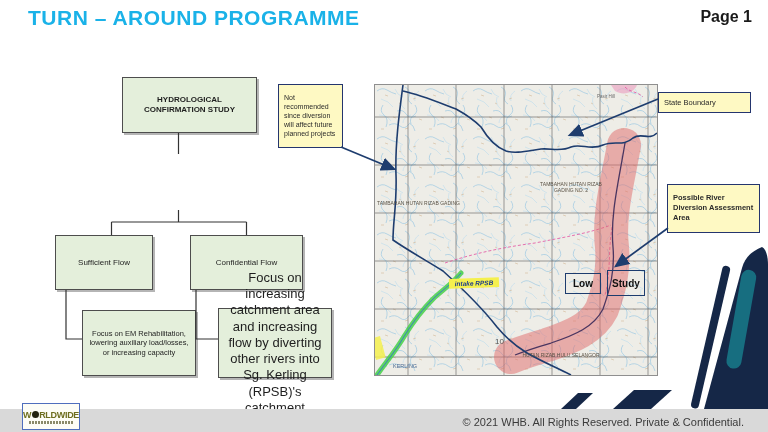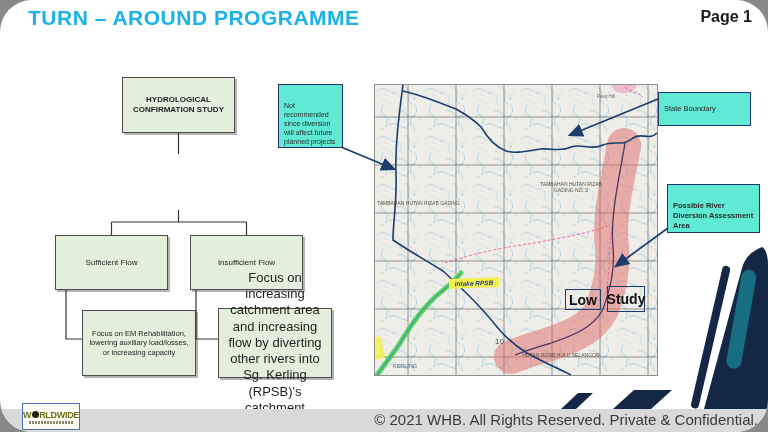--- a/index.html
+++ b/index.html
@@ -1,71 +1,71 @@
 <!DOCTYPE html>
 <html><head>
 <meta charset="utf-8">
 <style>
   html,body{margin:0;padding:0;background:#888;}
   .slide{
     position:relative;width:768px;height:432px;background:#ffffff;overflow:hidden;
-    font-family:"Liberation Sans",sans-serif;margin:0 auto;border-radius:32px;
+    font-family:"Liberation Sans",sans-serif;margin:0 auto;
   }
   .title{
     position:absolute;left:28px;top:6px;font-size:21px;font-weight:800;
     letter-spacing:.5px;color:#1ab2e8;
   }
   .page-num{position:absolute;right:16px;top:8px;font-size:16px;font-weight:bold;color:#1a1a1a;}
   .subtitle{position:absolute;left:40px;top:53px;font-size:9.5px;color:#3f3f3f;}
   
   .gbox{
     position:absolute;background:#e4efdb;border:1px solid #4d4d4d;
     box-shadow:2px 2px 0 rgba(120,120,120,.55);
     display:flex;align-items:center;justify-content:center;text-align:center;
     font-size:8px;color:#1e1e1e;line-height:1.25;padding:3px 6px;box-sizing:border-box;
   }
   .gbox.bold{font-weight:bold;}
   
   .callout{
-    position:absolute;background:#5eead4;border:1.5px solid #24356e;
-    font-size:7.5px;color:#2b2b2b;line-height:1.3;box-sizing:border-box;padding:16px 5px;
+    position:absolute;background:#fef9c3;border:1.5px solid #24356e;
+    font-size:7.5px;color:#2b2b2b;line-height:1.3;box-sizing:border-box;padding:8px 5px;
   }
   .callout.bold{font-weight:bold;}
   .range-box{
     position:absolute;border:1.5px solid #1d3c6e;background:transparent;
     display:flex;align-items:center;justify-content:center;
-    font-size:14px;font-weight:bold;color:#111;box-sizing:border-box;margin-top:16px;
+    font-size:10px;font-weight:bold;color:#111;box-sizing:border-box;
   }
   .map-frame{position:absolute;left:374px;top:84px;width:282px;height:290px;border:1px solid #8f8f8f;box-sizing:content-box;}
   .overlay{position:absolute;left:0;top:0;pointer-events:none;}
   
   .footer-band{position:absolute;left:0;bottom:0;width:768px;height:23px;background:#d9d9d9;}
   .footer-text{
-    position:absolute;right:10px;bottom:4px;font-size:15px;color:#3b3b3b;
+    position:absolute;right:24px;bottom:4px;font-size:11px;color:#3b3b3b;
   }
   .logo{
     position:absolute;left:22px;bottom:2px;width:58px;height:27px;background:#fdfdf6;
     border:1px solid #4f6ebd;display:flex;flex-direction:column;align-items:center;
     justify-content:center;gap:1px;box-sizing:border-box;
   }
   .logo-main{display:flex;align-items:center;font-size:9px;font-weight:800;color:#6e6e1f;letter-spacing:-0.3px;}
   .logo-globe{width:7px;height:7px;border-radius:50%;background:#23230f;margin:0 .5px;display:inline-block;}
   .logo-sub{width:44px;height:3px;background:repeating-linear-gradient(90deg,#8a8a6a 0 2px,transparent 2px 3px);}
 </style>
 </head>
 <body>
 
 <div class="slide">
 
   <div class="title">TURN – AROUND PROGRAMME</div>
   <div class="page-num">Page 1</div>
 
-  <div class="gbox bold" style="left:122px;top:77px;width:113px;height:56px;">HYDROLOGICAL CONFIRMATION STUDY</div>
-  <div class="gbox" style="left:55px;top:235px;width:113px;height:55px;">Sufficient Flow</div>
-  <div class="gbox" style="left:190px;top:235px;width:113px;height:55px;">Insufficient Flow</div>
+  <div class="gbox bold" style="left:122px;top:77px;width:135px;height:56px;">HYDROLOGICAL CONFIRMATION STUDY</div>
+  <div class="gbox" style="left:55px;top:235px;width:98px;height:55px;">Sufficient Flow</div>
+  <div class="gbox" style="left:190px;top:235px;width:113px;height:55px;">Confidential Flow</div>
   <div class="gbox" style="left:82px;top:310px;width:114px;height:66px;font-size:7.5px;">Focus on EM Rehabilitation, lowering auxiliary load/losses, or increasing capacity</div>
   <div class="gbox" style="left:218px;top:308px;width:114px;height:70px;font-size:13px;">Focus on increasing catchment area and increasing flow by diverting other rivers into Sg. Kerling (RPSB)'s catchment</div>
 
   <div class="map-frame">
     <svg width="282" height="290" viewBox="0 0 282 290">
       <defs>
         <pattern id="streams" width="48" height="48" patternUnits="userSpaceOnUse">
           <rect width="48" height="48" fill="#eeede7"></rect>
           <g stroke="#9cc8e2" stroke-width="0.7" fill="none">
             <path d="M2,6 q5,-4 10,-1 t9,4"></path>

